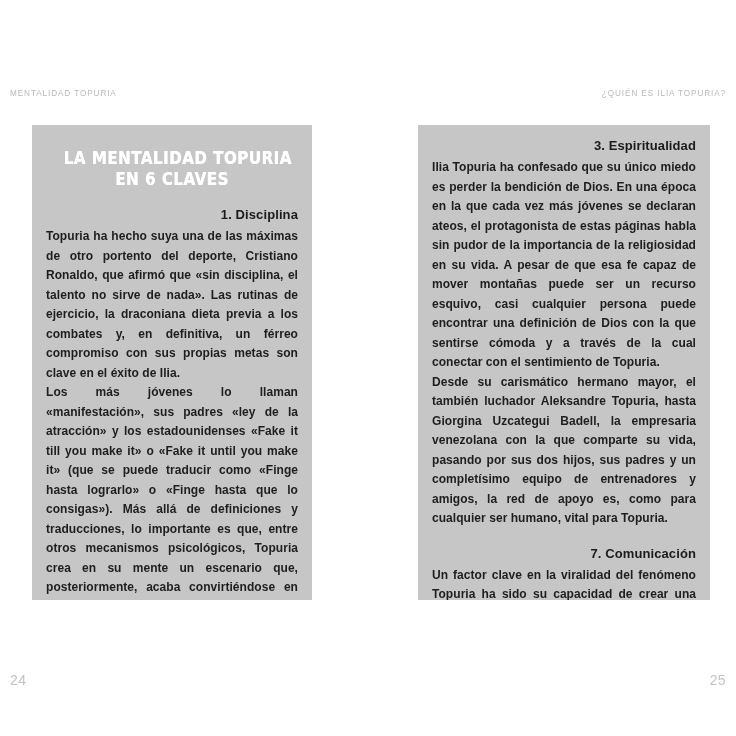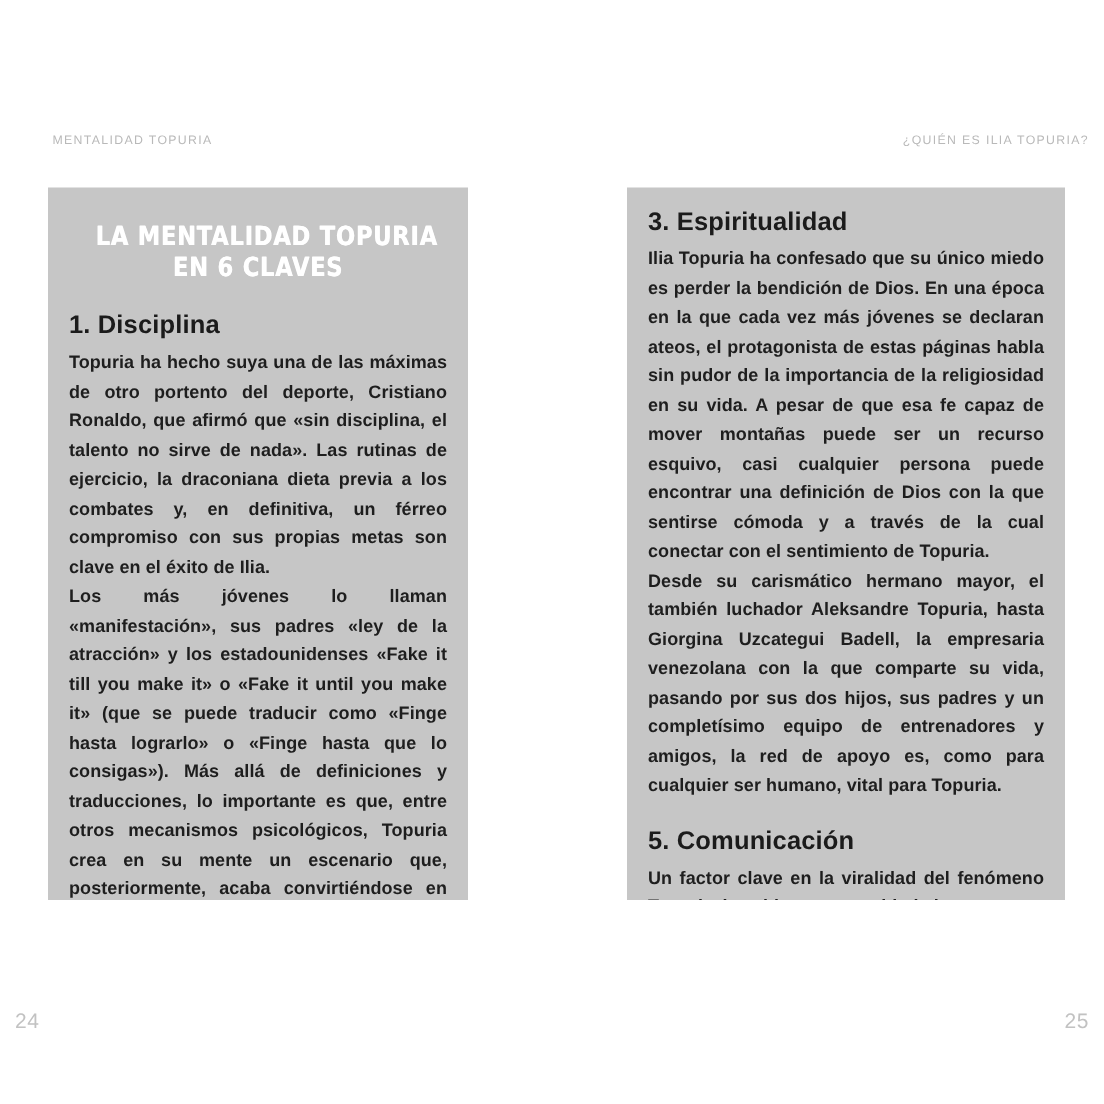--- a/index.html
+++ b/index.html
@@ -22,21 +22,21 @@
   .running-head {
     position:absolute;
     top:89px;
     font-size:8.2px;
     letter-spacing:0.9px;
     color:#b9b9b9;
     text-transform:uppercase;
     white-space:nowrap;
     font-weight:400;
   }
-  .running-head.verso { left:10px; text-align:left;margin-left:25px; }
+  .running-head.verso { left:10px; text-align:left; }
   .running-head.recto { right:10px; text-align:center; }
 
   
   .folio {
     position:absolute;
     top:624px;
     font-size:14px;
     color:#c2c2c2;
     letter-spacing:0.4px;
     margin-top:48px;
@@ -68,23 +68,23 @@
     line-height:21px;
     letter-spacing:0.6px;
     transform:scaleX(0.86);
     transform-origin:center;
     text-shadow:0.4px 0 0 #ffffff;
   }
   .display-title .line { display:block; white-space:nowrap; }
 
   
   .section-heading {
-    text-align:left;
+    text-align:right;
     font-weight:700;
-    font-size:17px;
+    font-size:13px;
     color:#1b1b1b;
     letter-spacing:0.1px;
     margin-top:17px;
     margin-bottom:5px;
   }
   .column.right .block:first-child > .section-heading { margin-top:13px; }
 
   
   .body-par {
     font-size:12px;
@@ -134,21 +134,21 @@
     <div class="block">
       <div class="section-heading">3. Espiritualidad</div>
       <p class="body-par">Ilia Topuria ha confesado que su único miedo es perder la bendición de Dios. En una época en la que cada vez más jóvenes se declaran ateos, el protagonista de estas páginas habla sin pudor de la importancia de la religiosidad en su vida. A pesar de que esa fe capaz de mover montañas puede ser un recurso esquivo, casi cualquier persona puede encontrar una definición de Dios con la que sentirse cómoda y a través de la cual conectar con el sentimiento de Topuria.</p>
     </div>
 
     <div class="block">
       <p class="body-par">Desde su carismático hermano mayor, el también luchador Aleksandre Topuria, hasta Giorgina Uzcategui Badell, la empresaria venezolana con la que comparte su vida, pasando por sus dos hijos, sus padres y un completísimo equipo de entrenadores y amigos, la red de apoyo es, como para cualquier ser humano, vital para Topuria.</p>
     </div>
 
     <div class="block">
-      <div class="section-heading">5. Comunicación</div>
+      <div class="section-heading">7. Comunicación</div>
       <p class="body-par last-visible">Un factor clave en la viralidad del fenómeno Topuria ha sido su capacidad de crear una marca personal</p>
     </div>
 
   </div>
 
   <div class="folio recto">25</div>
 
 </div>
 
 </body></html>

